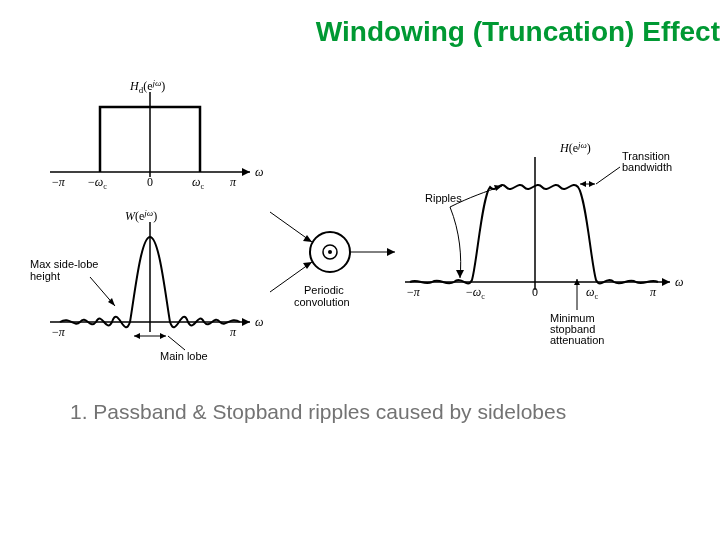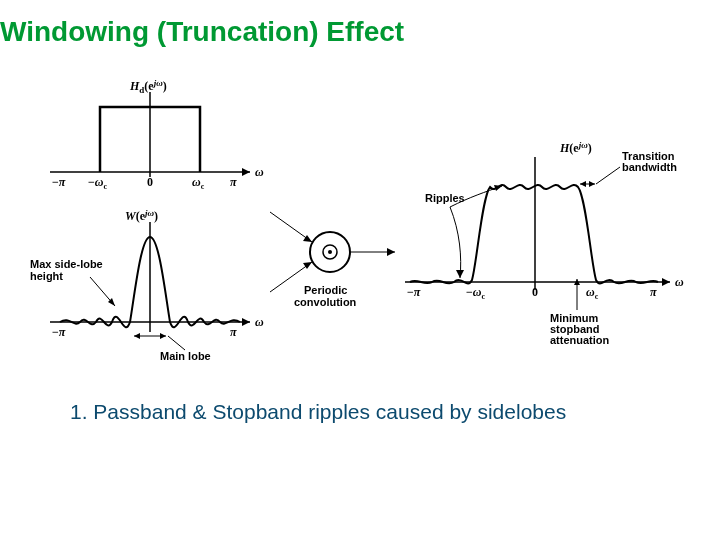--- a/index.html
+++ b/index.html
@@ -10,40 +10,39 @@
     font-family: Arial, Helvetica, sans-serif;
     background: #fff;
     position: relative;
     overflow: hidden;
   }
   .title {
     position: absolute;
     top: 16px;
     left: 0;
     right: 0;
-    text-align: left;
+    text-align: right;
     color: #009933;
     font-weight: bold;
     font-size: 28px;
   }
   .diagram-area {
     position: absolute;
     top: 72px;
     left: 30px;
     width: 660px;
     height: 290px;
-    font-weight: bold;
   }
   .bullets {
     position: absolute;
     top: 400px;
     left: 70px;
     right: 50px;
     font-size: 21px;
-    color: #0c4a6e;
+    color: #737373;
   }
   .bullets div {
     margin-bottom: 28px;
   }
   svg text { font-family: "Times New Roman", serif; font-size: 12px; }
   .lbl-ital { font-style: italic; }
   .lbl-plain { font-family: Arial, sans-serif; font-size: 11px; }
 </style>
 </head>
 <body>

